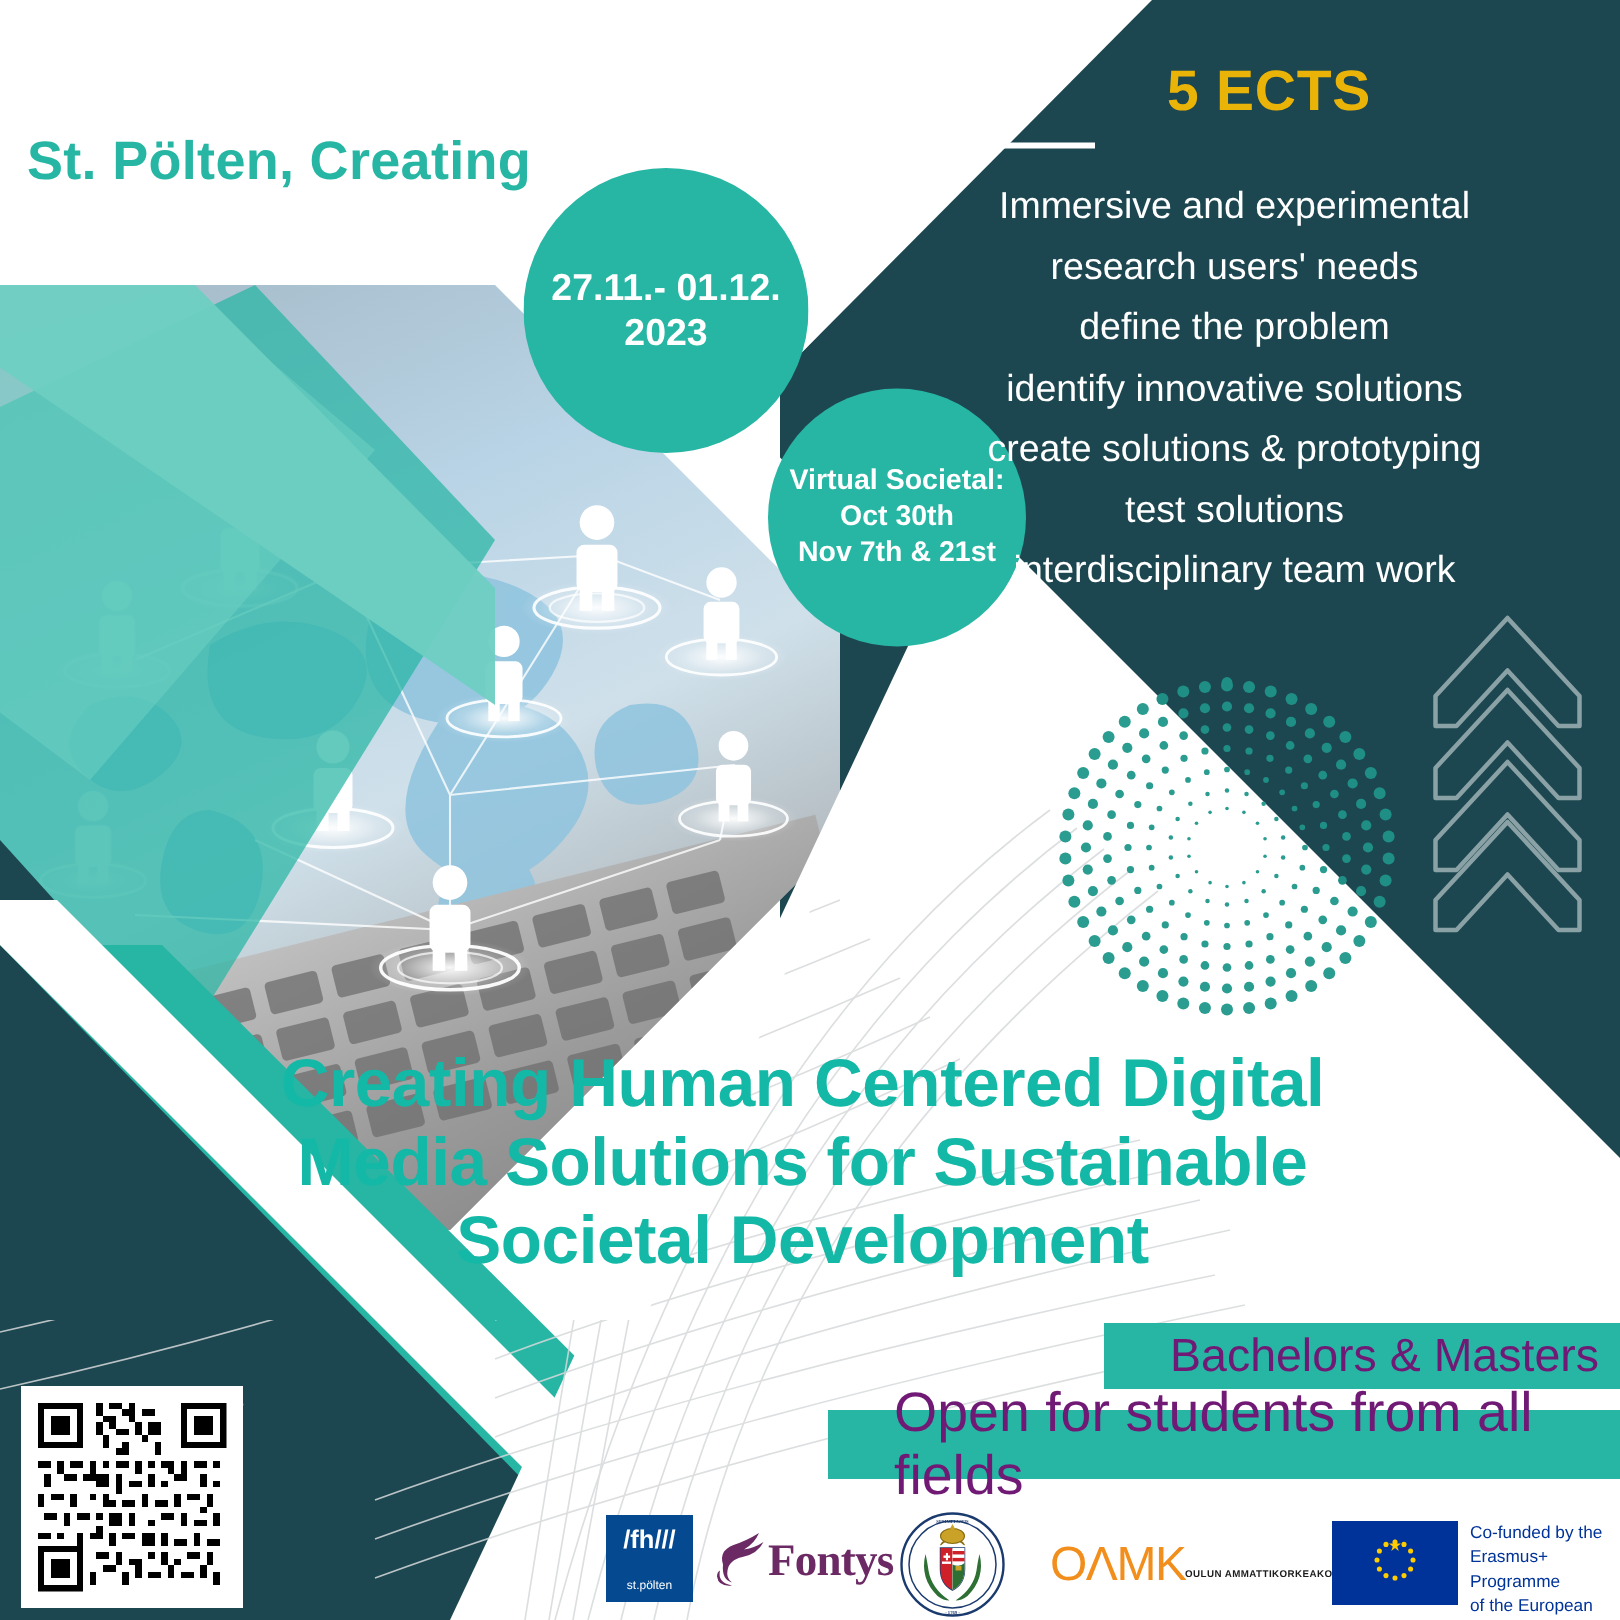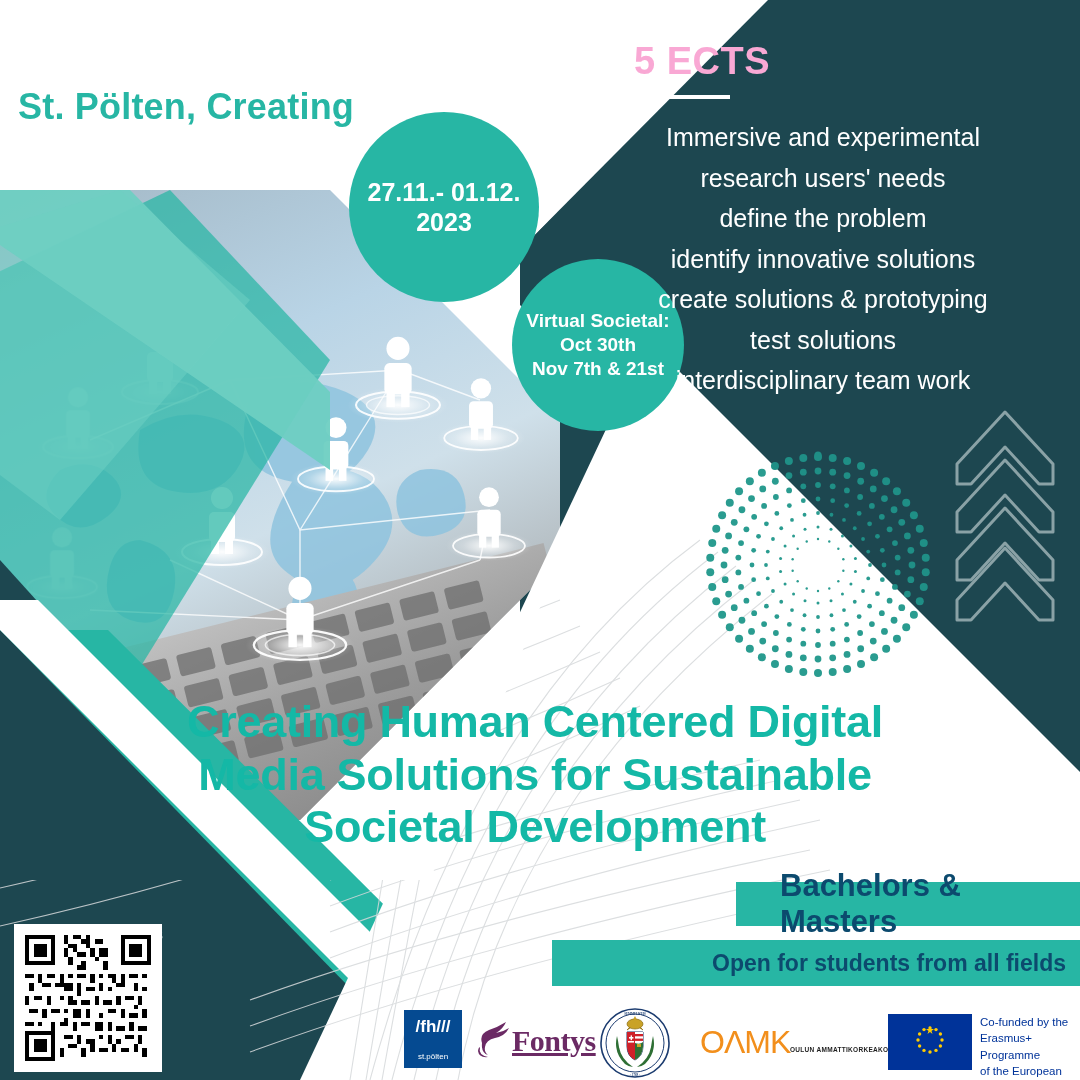--- a/index.html
+++ b/index.html
@@ -31,67 +31,67 @@
   }
   #vs-circle .inner{
     color:#fff;font-size:19px;font-weight:bold;line-height:1.28;text-align:center;width:170px;
   }
 
   
   #ects{
     right:22px;top:40px;width:470px;text-align:right;
   }
   #ects .ects-h{
-    font-size:38px;font-weight:bold;color:#f9a8d4;letter-spacing:.5px;
-    display:block;text-align:left;padding-left:46px;
+    font-size:38px;font-weight:bold;color:#eab308;letter-spacing:.5px;
+    display:block;text-align:center;padding-left:46px;
   }
   #ects .rule{
     width:96px;height:4px;background:#fff;margin:12px 0 18px 46px;
   }
   #ects ul{list-style:none;margin:0;padding:0;text-align:center;}
   #ects li{
     font-size:25px;color:#ffffff;line-height:1.62;white-space:nowrap;
   }
 
   
   #title{
     left:150px;top:696px;width:770px;text-align:center;
     font-size:45px;font-weight:bold;color:#14b8a6;line-height:1.17;
     letter-spacing:-.3px;
   }
 
   
   .banner{
-    position:absolute;background:#27b6a4;color:#0c4a6e;font-weight:bold;
+    position:absolute;background:#27b6a4;color:#701a75;font-weight:normal;
     display:flex;align-items:center;padding-left:44px;
   }
   #banner-bachelors{
     left:736px;top:882px;width:344px;height:44px;font-size:31px;
     justify-content:flex-end;padding-right:14px;box-sizing:border-box;
   }
   #banner-open{
-    left:552px;top:940px;width:528px;height:46px;font-size:23px;
+    left:552px;top:940px;width:528px;height:46px;font-size:37px;
     justify-content:flex-end;padding-right:14px;box-sizing:border-box;
   }
 
   
   #qr-label{left:14px;top:899px;font-size:19px;color:#ffffff;margin-top:24px;}
   #qr-box{
     left:14px;top:924px;width:148px;height:148px;background:#fff;
     display:flex;align-items:center;justify-content:center;
   }
   #qr-box svg{display:block;}
   .logo{position:absolute;display:flex;align-items:center;}
   #logo-fh{left:404px;top:1010px;width:58px;height:58px;background:#054a91;
     color:#fff;flex-direction:column;justify-content:center;align-items:center;}
   #logo-fh .m{font-size:17px;font-weight:bold;line-height:1;}
   #logo-fh .s{font-size:8px;margin-top:17px;}
   #logo-fontys{left:478px;top:1018px;width:118px;height:46px;color:#6b2a64;}
   #logo-fontys .w{font-size:30px;font-weight:bold;font-family:"Liberation Serif",serif;
-     line-height:1;letter-spacing:-.5px;text-decoration:underline;}
+     line-height:1;letter-spacing:-.5px;}
   #logo-semmel{left:597px;top:1006px;width:76px;height:74px;}
   #logo-oamk{left:700px;top:1026px;color:#f28f1c;}
   #logo-oamk .w{font-size:32px;font-weight:normal;letter-spacing:-1px;line-height:1;}
   #logo-oamk-sub{left:790px;top:1046px;font-size:6.5px;font-weight:bold;color:#1d1d1d;
      letter-spacing:.3px;}
   #logo-eu{left:888px;top:1014px;width:84px;height:56px;background:#003399;}
   #logo-eu-txt{left:980px;top:1014px;width:100px;font-size:11.5px;color:#003399;
      line-height:1.42;font-weight:normal;}
 </style>
 </head>

